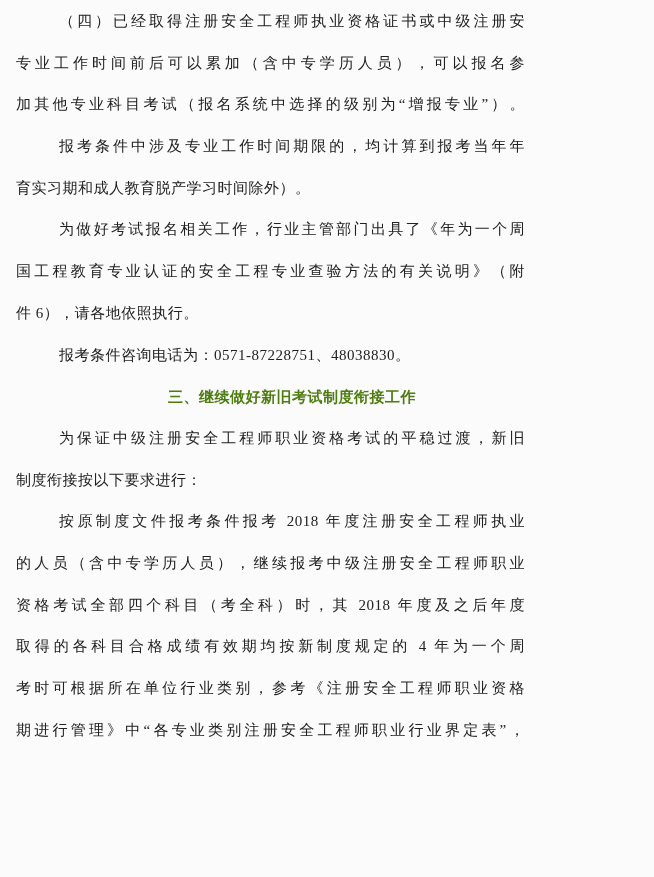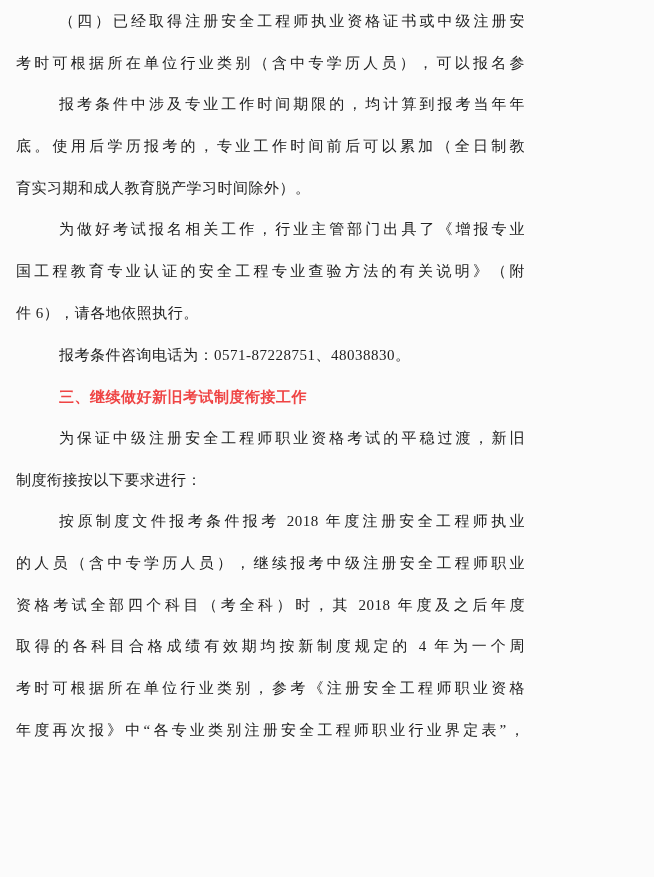--- a/index.html
+++ b/index.html
@@ -47,30 +47,30 @@
     font-weight: bold;
     color: #101010;
     letter-spacing: 0.5px;
   }
 </style>
 </head>
 <body>
 
 <div class="page" style="background: rgb(251, 251, 251); color: rgb(33, 33, 33);">
     <div class="line indent justify">（四）已经取得注册安全工程师执业资格证书或中级注册安</div>
-    <div class="line justify">考时可根据所在单位行业类别（含中专学历人员），可以报名参</div>
+    <div class="line justify">专业工作时间前后可以累加（含中专学历人员），可以报名参</div>
+    <div class="line justify">加其他专业科目考试（报名系统中选择的级别为“增报专业”）。</div>
     <div class="line indent justify">报考条件中涉及专业工作时间期限的，均计算到报考当年年</div>
-    <div class="line justify">底。使用后学历报考的，专业工作时间前后可以累加（全日制教</div>
     <div class="line">育实习期和成人教育脱产学习时间除外）。</div>
-    <div class="line indent justify">为做好考试报名相关工作，行业主管部门出具了《增报专业</div>
+    <div class="line indent justify">为做好考试报名相关工作，行业主管部门出具了《年为一个周</div>
     <div class="line justify">国工程教育专业认证的安全工程专业查验方法的有关说明》（附</div>
     <div class="line">件 6），请各地依照执行。</div>
     <div class="line indent">报考条件咨询电话为：0571-87228751、48038830。</div>
-    <div class="line indent heading" style="color: #ef4444;">三、继续做好新旧考试制度衔接工作</div>
+    <div class="line indent heading" style="color: #4d7c0f; text-align: center;">三、继续做好新旧考试制度衔接工作</div>
     <div class="line indent justify">为保证中级注册安全工程师职业资格考试的平稳过渡，新旧</div>
     <div class="line">制度衔接按以下要求进行：</div>
     <div class="line indent justify">按原制度文件报考条件报考 2018 年度注册安全工程师执业</div>
     <div class="line justify">的人员（含中专学历人员），继续报考中级注册安全工程师职业</div>
     <div class="line justify">资格考试全部四个科目（考全科）时，其 2018 年度及之后年度</div>
     <div class="line justify">取得的各科目合格成绩有效期均按新制度规定的 4 年为一个周</div>
     <div class="line justify">考时可根据所在单位行业类别，参考《注册安全工程师职业资格</div>
-    <div class="line justify">年度再次报》中“各专业类别注册安全工程师职业行业界定表”，</div>
+    <div class="line justify">期进行管理》中“各专业类别注册安全工程师职业行业界定表”，</div>
   </div>
 
 </body></html>

